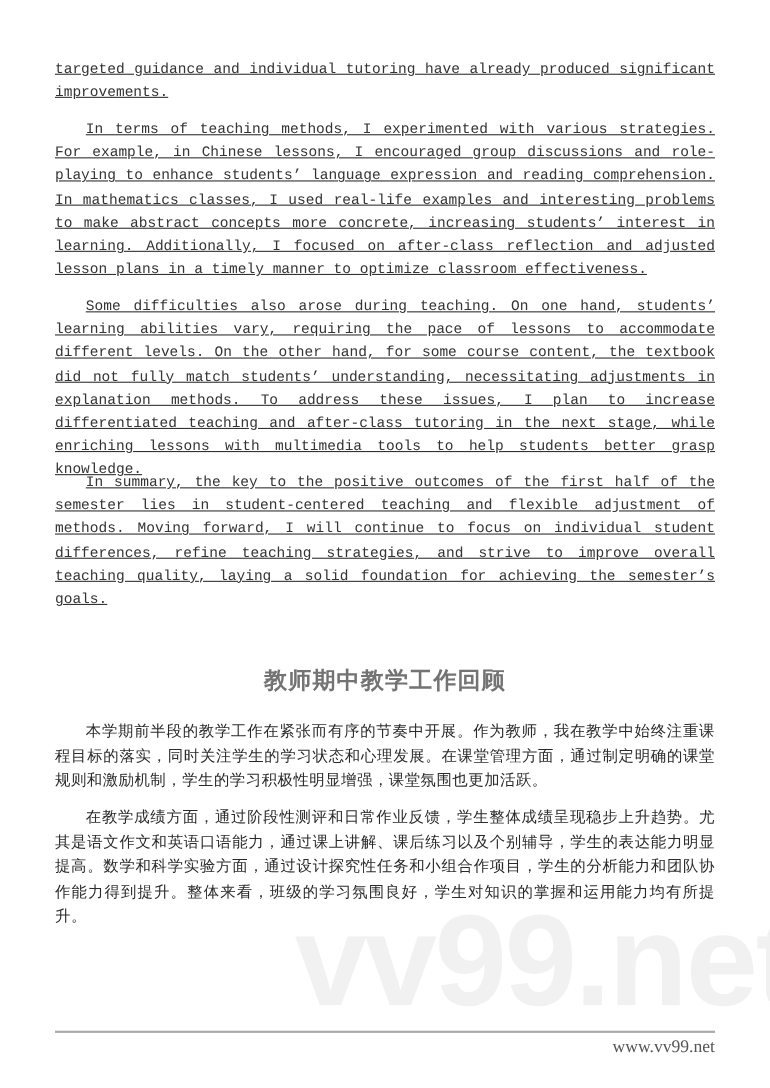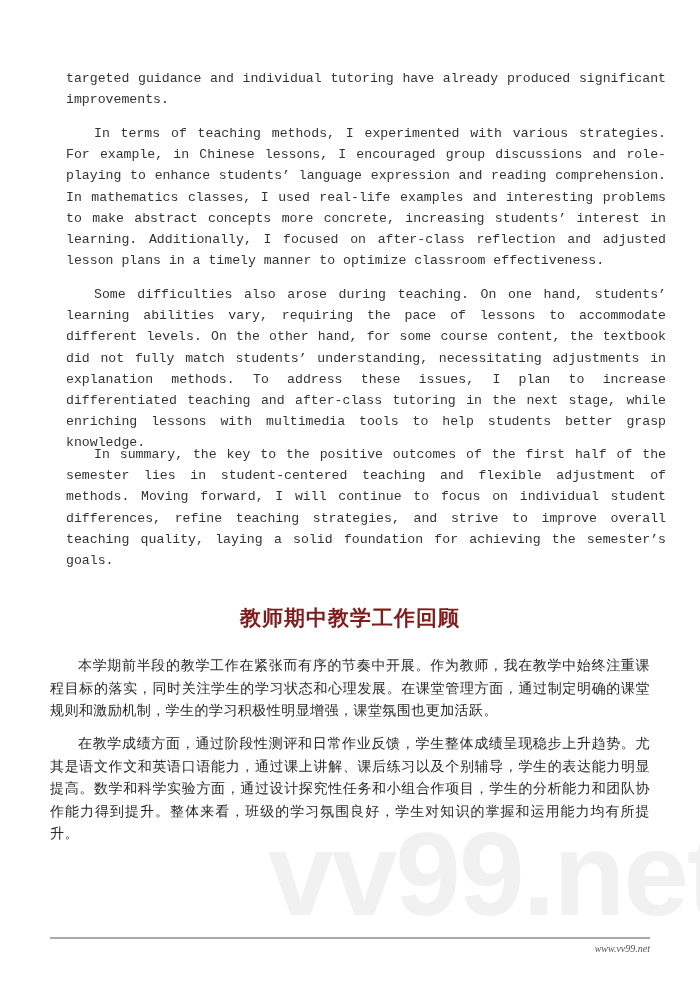--- a/index.html
+++ b/index.html
@@ -8,40 +8,40 @@
     .watermark {
       position: absolute; left: 268px; top: 815px;
       font-family: "Liberation Sans", sans-serif; font-weight: bold;
       font-size: 118px; letter-spacing: -2px; color: #f1f1f1;
       line-height: 1; z-index: 0; white-space: nowrap;
     }
     .en {
       position: absolute; left: 50px; width: 600px;
       font-family: "Liberation Mono", "DejaVu Sans Mono", monospace;
       font-size: 13.2px; line-height: 21.2px; color: #333;
-      text-align: justify; z-index: 1; margin: 16px;
+      text-align: justify; z-index: 1; margin: 0; text-decoration: underline;
     }
     .en.indent { text-indent: 28px; }
     .title {
       position: absolute; left: 0; width: 700px; top: 604px;
       text-align: center; font-family: "DejaVu Sans", sans-serif;
-      font-weight: bold; font-size: 21px; color: #7f1d1d; z-index: 1;
+      font-weight: bold; font-size: 21px; color: #737373; z-index: 1;
       letter-spacing: 1px;
     }
     .zh {
       position: absolute; left: 50px; width: 600px;
       font-family: "DejaVu Serif", serif; font-size: 14px;
       line-height: 22.6px; color: #2a2a2a; text-align: justify;
       text-indent: 28px; z-index: 1; margin: 0; letter-spacing: 0.45px;
     }
     .rule { position: absolute; left: 50px; width: 600px; top: 937px; height: 2px; background: #aaa; }
     .footer-url {
       position: absolute; right: 50px; top: 943px;
-      font-family: "Liberation Serif", serif; font-style: italic;
-      font-size: 10px; color: #555;
+      font-family: "Liberation Serif", serif; 
+      font-size: 16px; color: #555;
     }
   </style>
 </head>
 <body>
 
 <div class="page">
   <div class="watermark">vv99.net</div>
 
   <p class="en" style="top:52px;">targeted guidance and individual tutoring have already produced significant improvements.</p>
   <p class="en indent" style="top:107px;">In terms of teaching methods, I experimented with various strategies. For example, in Chinese lessons, I encouraged group discussions and role-playing to enhance students’ language expression and reading comprehension. In mathematics classes, I used real-life examples and interesting problems to make abstract concepts more concrete, increasing students’ interest in learning. Additionally, I focused on after-class reflection and adjusted lesson plans in a timely manner to optimize classroom effectiveness.</p>

